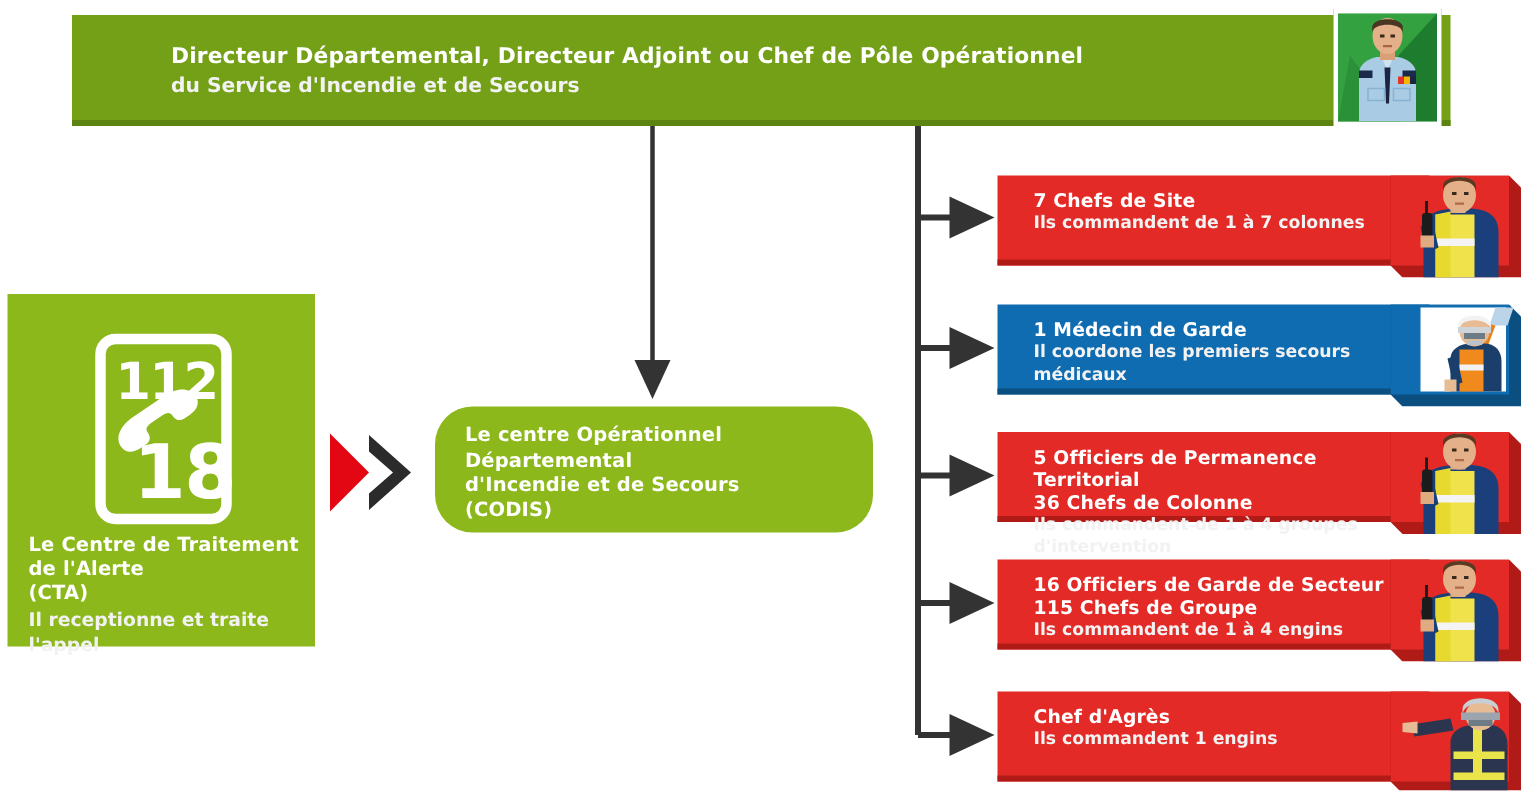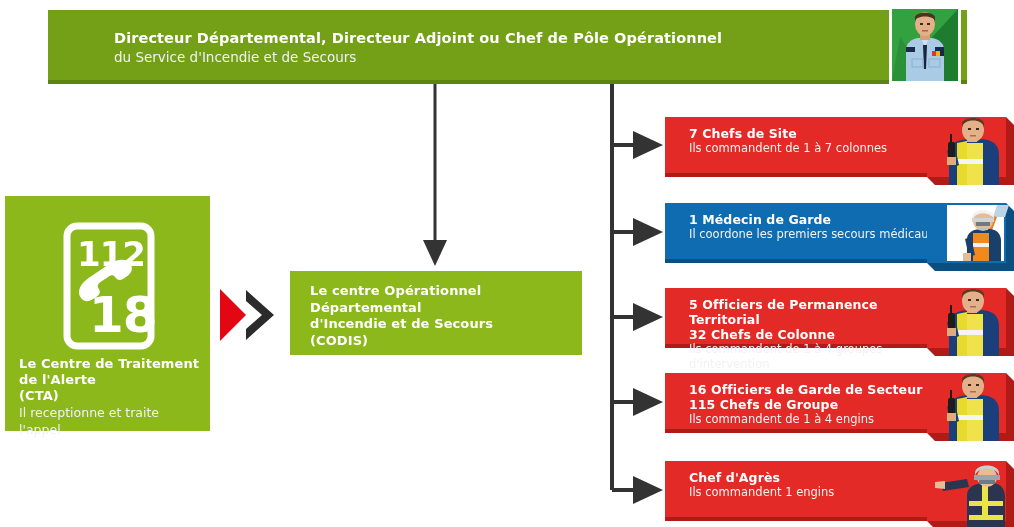--- a/index.html
+++ b/index.html
@@ -20,21 +20,21 @@
 
   
   .title-line {
     font-weight: bold;
     color: #ffffff;
     font-size: 13.5px;
     line-height: 16px;
     letter-spacing: 0.1px;
   }
   .sub-line {
-    font-weight: normal;
+    font-weight: bold;
     color: #f2f2f2;
     font-size: 12.5px;
     line-height: 16px;
   }
 
   
   #header-bar {
     position: absolute;
     left: 48px;
     top: 10px;
@@ -101,20 +101,21 @@
   }
 
   
   #codis-box {
     position: absolute;
     left: 290px;
     top: 271px;
     width: 292px;
     height: 84px;
     background: #8cb81b;
+    border-radius: 25px;
   }
   #codis-text {
     position: absolute;
     left: 20px;
     top: 12px;
     width: 262px;
   }
   #codis-text .title-line { font-size: 13px; line-height: 16.5px; }
   #codis-text .sub-line   { font-size: 12.5px; line-height: 17px; }
 
@@ -348,21 +349,21 @@
         <path d="M45,15 L67,15 L67,19 L45,19 Z" fill="#cfd4d8"></path>
         <rect x="49" y="19" width="14" height="4" fill="#6d7b86"></rect>
         <rect x="51" y="24" width="10" height="3" fill="#b9c3cb"></rect>
       </svg>
     </div>
       </div>
       <div class="role-row" style="top: 288px;">
     <div class="role-panel red">
       <div class="role-text">
         <div class="title-line">5 Officiers de Permanence Territorial</div>
-            <div class="title-line">32 Chefs de Colonne</div>
+            <div class="title-line">36 Chefs de Colonne</div>
         <div class="sub-line">Ils commandent de 1 à 4 groupes d'intervention</div>
       </div>
     </div>
     <div class="role-figure">
       
     <svg width="100%" height="100%" viewBox="0 0 87 68">
       <path d="M0,0 L79,0 L87,8 L87,68 L8,68 L0,60 Z" fill="#b01b18"></path>
       <rect x="0" y="0" width="79" height="60" fill="#e32a26"></rect>
 
       <path d="M22,68 L22,34 C22,26 32,22 44,22 L52,22 C66,22 72,28 72,38 L72,68 Z" fill="#1b3f7a"></path>

